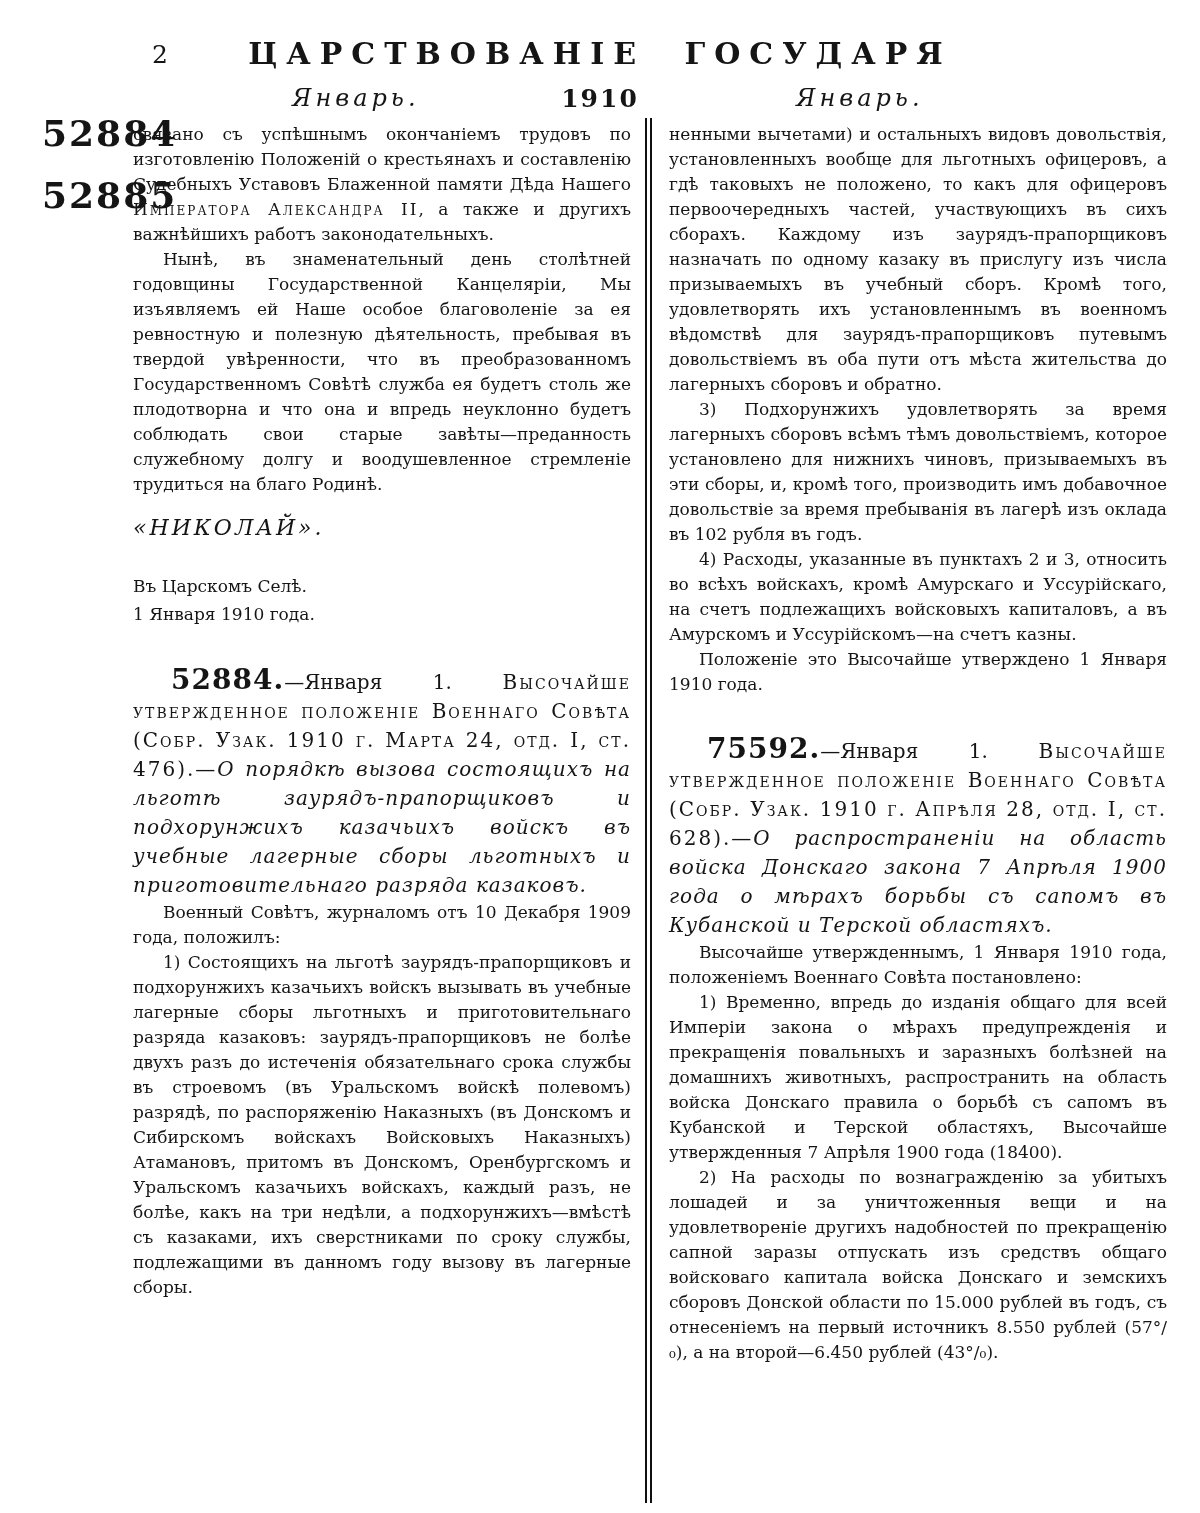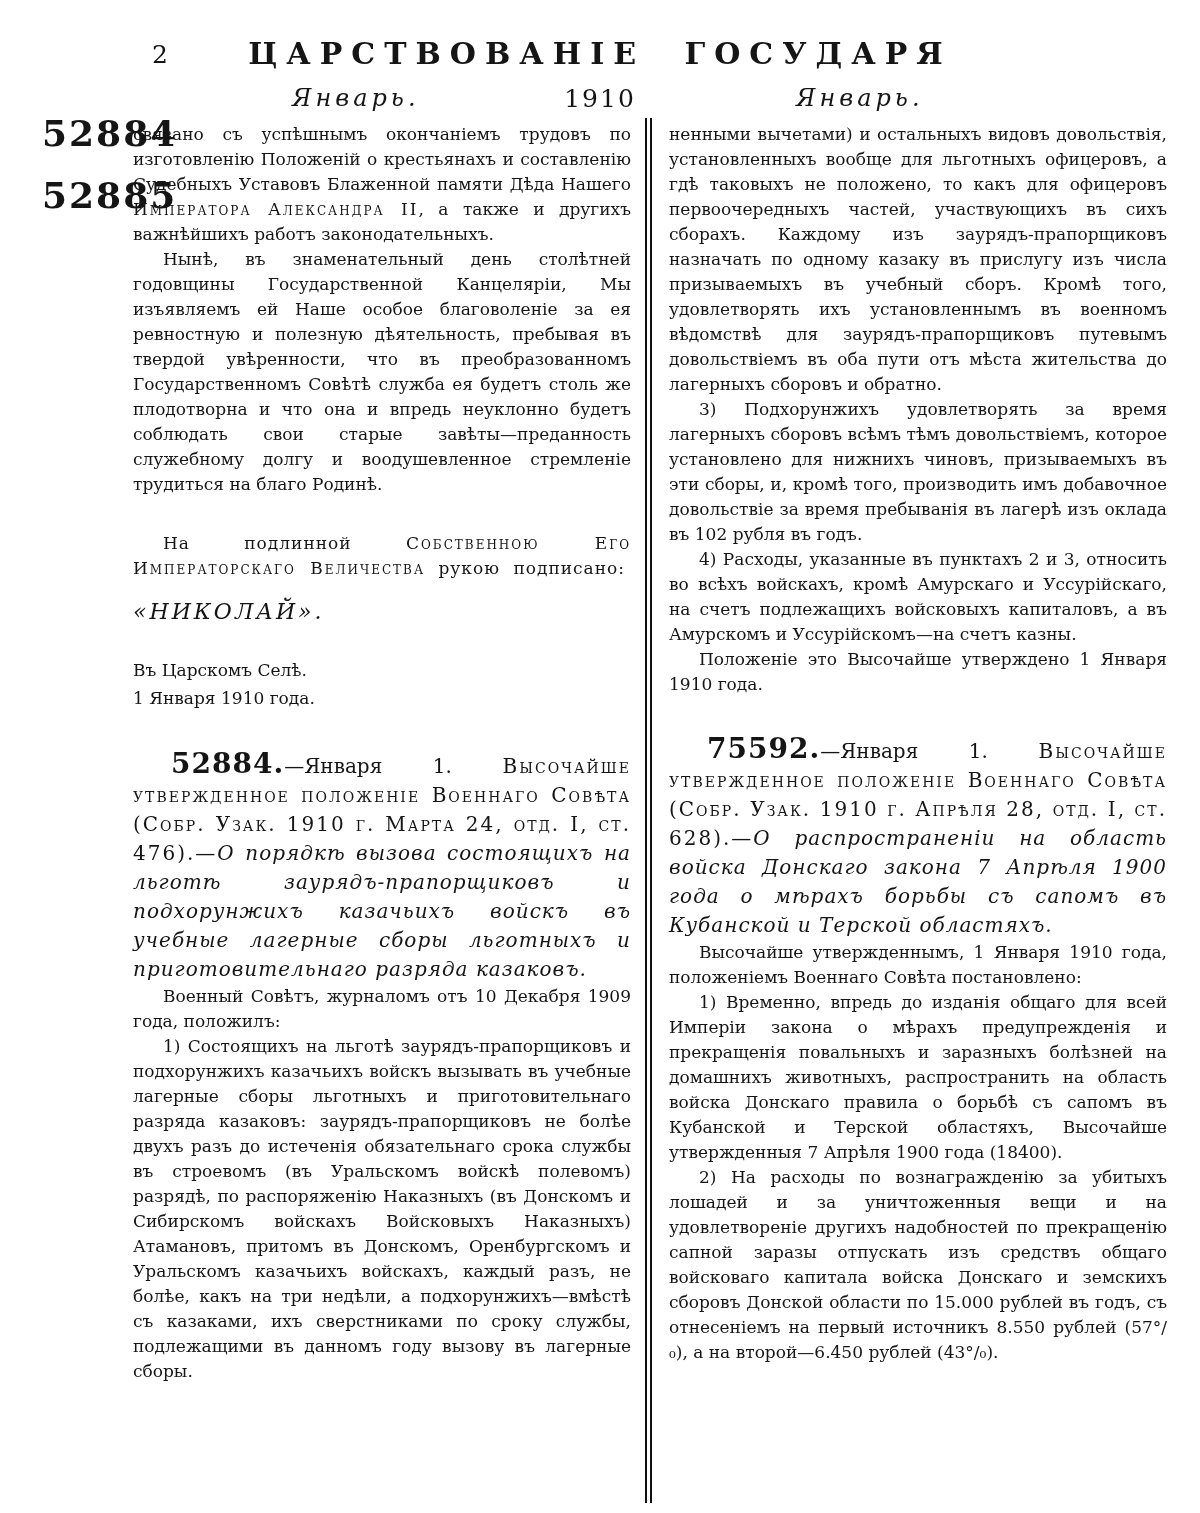--- a/index.html
+++ b/index.html
@@ -32,21 +32,21 @@
     position: absolute; top: 84px; width: 220px;
     text-align: left;
     font-style: italic; font-size: 24px; letter-spacing: 4px;
     white-space: nowrap;
   }
   .subheader-month.left { left: 292px; }
   .subheader-month.right { left: 796px; }
   .subheader-year {
     position: absolute; left: 0; right: 0; top: 84px;
     text-align: center;
-    font-size: 25px; font-weight: normal;
+    font-size: 25px; font-weight: bold;
     letter-spacing: 2px;
   }
 
   
   .margin-num {
     position: absolute; left: 42px;
     font-size: 36px; font-weight: bold; letter-spacing: 2px;
     white-space: nowrap;
   }
   .margin-num.n1 { top: 112px; }
@@ -119,21 +119,20 @@
   <div class="margin-num n2">52885</div>
 
   <div class="divider"></div>
 
   <div class="col left">
 
     <p><span>связано съ успѣшнымъ окончаніемъ трудовъ по изготовленію Положеній о крестьянахъ и составленію Судебныхъ Уставовъ Блаженной памяти Дѣда Нашего </span><span class="sc">Императора Александра II</span><span>, а также и другихъ важнѣйшихъ работъ законодательныхъ.</span></p>
 
     <p class="indent">Нынѣ, въ знаменательный день столѣтней годовщины Государственной Канцеляріи, Мы изъявляемъ ей Наше особое благоволеніе за ея ревностную и полезную дѣятельность, пребывая въ твердой увѣренности, что въ преобразованномъ Государственномъ Совѣтѣ служба ея будетъ столь же плодотворна и что она и впредь неуклонно будетъ соблюдать свои старые завѣты—преданность служебному долгу и воодушевленное стремленіе трудиться на благо Родинѣ.</p>
 
-    <p class="attestation indent"><span>На подлинной </span><span class="sc">Собственною Его Императорскаго Величества</span><span> рукою подписано:</span></p>
 
     <p class="signature">«НИКОЛАЙ».</p>
 
     <p class="place-line">Въ Царскомъ Селѣ.</p>
     <p class="date-line">1 Января 1910 года.</p>
 
     <p class="article-head first"><span class="art-num">52884.</span><span>—Января 1. </span><span class="sc">Высочайше утвержденное положеніе Военнаго Совѣта (Собр. Узак. 1910 г. Марта 24, отд. I, ст. 476).—</span><span class="art-title">О порядкѣ вызова состоящихъ на льготѣ заурядъ-прапорщиковъ и подхорунжихъ казачьихъ войскъ въ учебные лагерные сборы льготныхъ и приготовительнаго разряда казаковъ.</span></p>
 
     <p class="indent">Военный Совѣтъ, журналомъ отъ 10 Декабря 1909 года, положилъ:</p>
     <p class="indent">1) Состоящихъ на льготѣ заурядъ-прапорщиковъ и подхорунжихъ казачьихъ войскъ вызывать въ учебные лагерные сборы льготныхъ и приготовительнаго разряда казаковъ: заурядъ-прапорщиковъ не болѣе двухъ разъ до истеченія обязательнаго срока службы въ строевомъ (въ Уральскомъ войскѣ полевомъ) разрядѣ, по распоряженію Наказныхъ (въ Донскомъ и Сибирскомъ войскахъ Войсковыхъ Наказныхъ) Атамановъ, притомъ въ Донскомъ, Оренбургскомъ и Уральскомъ казачьихъ войскахъ, каждый разъ, не болѣе, какъ на три недѣли, а подхорунжихъ—вмѣстѣ съ казаками, ихъ сверстниками по сроку службы, подлежащими въ данномъ году вызову въ лагерные сборы.</p>

